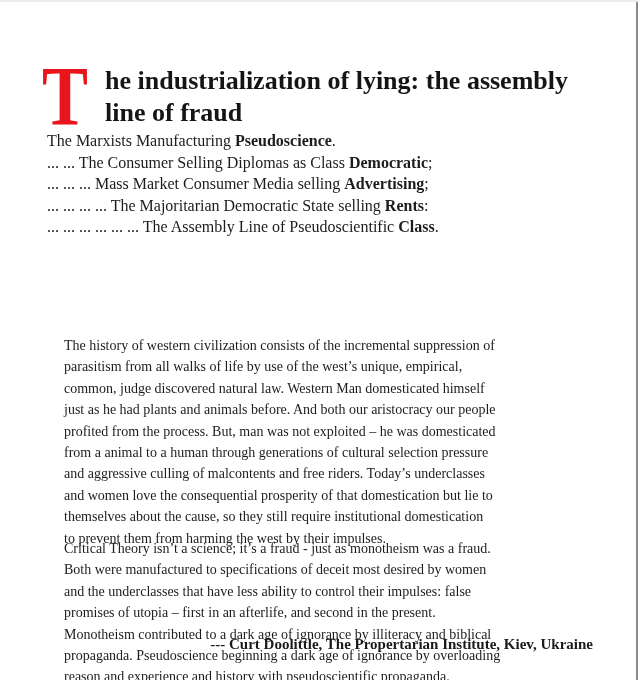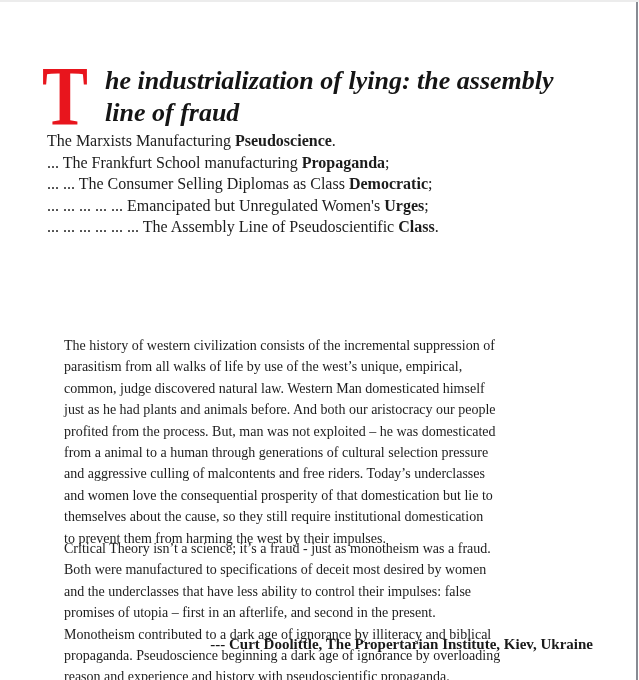--- a/index.html
+++ b/index.html
@@ -36,21 +36,21 @@
     float: left;
     color: #e8151d;
     font-size: 84px;
     line-height: 60px;
     height: 62px;
     margin-right: 7px;
     margin-top: 2px;
     transform: scaleX(0.82);
     transform-origin: left top;
   }
-  .title-rest { white-space: pre-line; font-style: italic; }
+  .title-rest { white-space: pre-line; }
   .fraud-list {
     position: absolute;
     left: 47px; top: 130px;
     width: 540px;
     font-size: 16px;
     line-height: 21.6px;
   }
   .fraud-list .bold-term { font-weight: bold; }
   .para {
     position: absolute;
@@ -79,23 +79,23 @@
 <div class="top-strip"></div>
 <div class="right-edge-line"></div>
 
 <h1 class="title-block">
   <span class="dropcap">T</span><span class="title-rest">he industrialization of lying: the assembly
 line of fraud</span>
 </h1>
 
 <div class="fraud-list">
   <div class="list-line"><span>The Marxists Manufacturing </span><span class="bold-term">Pseudoscience</span><span>.</span></div>
-  <div class="list-line"><span>... The Frankfurt School manufacturing </span><span class="bold-term">Propaganda</span><span>;</span></div>
   <div class="list-line"><span>... ... The Consumer Selling Diplomas as Class </span><span class="bold-term">Democratic</span><span>;</span></div>
-  <div class="list-line"><span>... ... ... ... ... Emancipated but Unregulated Women's </span><span class="bold-term">Urges</span><span>;</span></div>
+  <div class="list-line"><span>... ... ... Mass Market Consumer Media selling </span><span class="bold-term">Advertising</span><span>;</span></div>
+  <div class="list-line"><span>... ... ... ... The Majoritarian Democratic State selling </span><span class="bold-term">Rents</span><span>:</span></div>
   <div class="list-line"><span>... ... ... ... ... ... The Assembly Line of Pseudoscientific </span><span class="bold-term">Class</span><span>.</span></div>
 </div>
 
 <p class="para para-1">The history of western civilization consists of the incremental suppression of
 parasitism from all walks of life by use of the west’s unique, empirical,
 common, judge discovered natural law. Western Man domesticated himself
 just as he had plants and animals before. And both our aristocracy our people
 profited from the process.  But, man was not exploited – he was domesticated
 from a animal to a human through generations of cultural selection pressure
 and aggressive culling of malcontents and free riders.  Today’s underclasses

